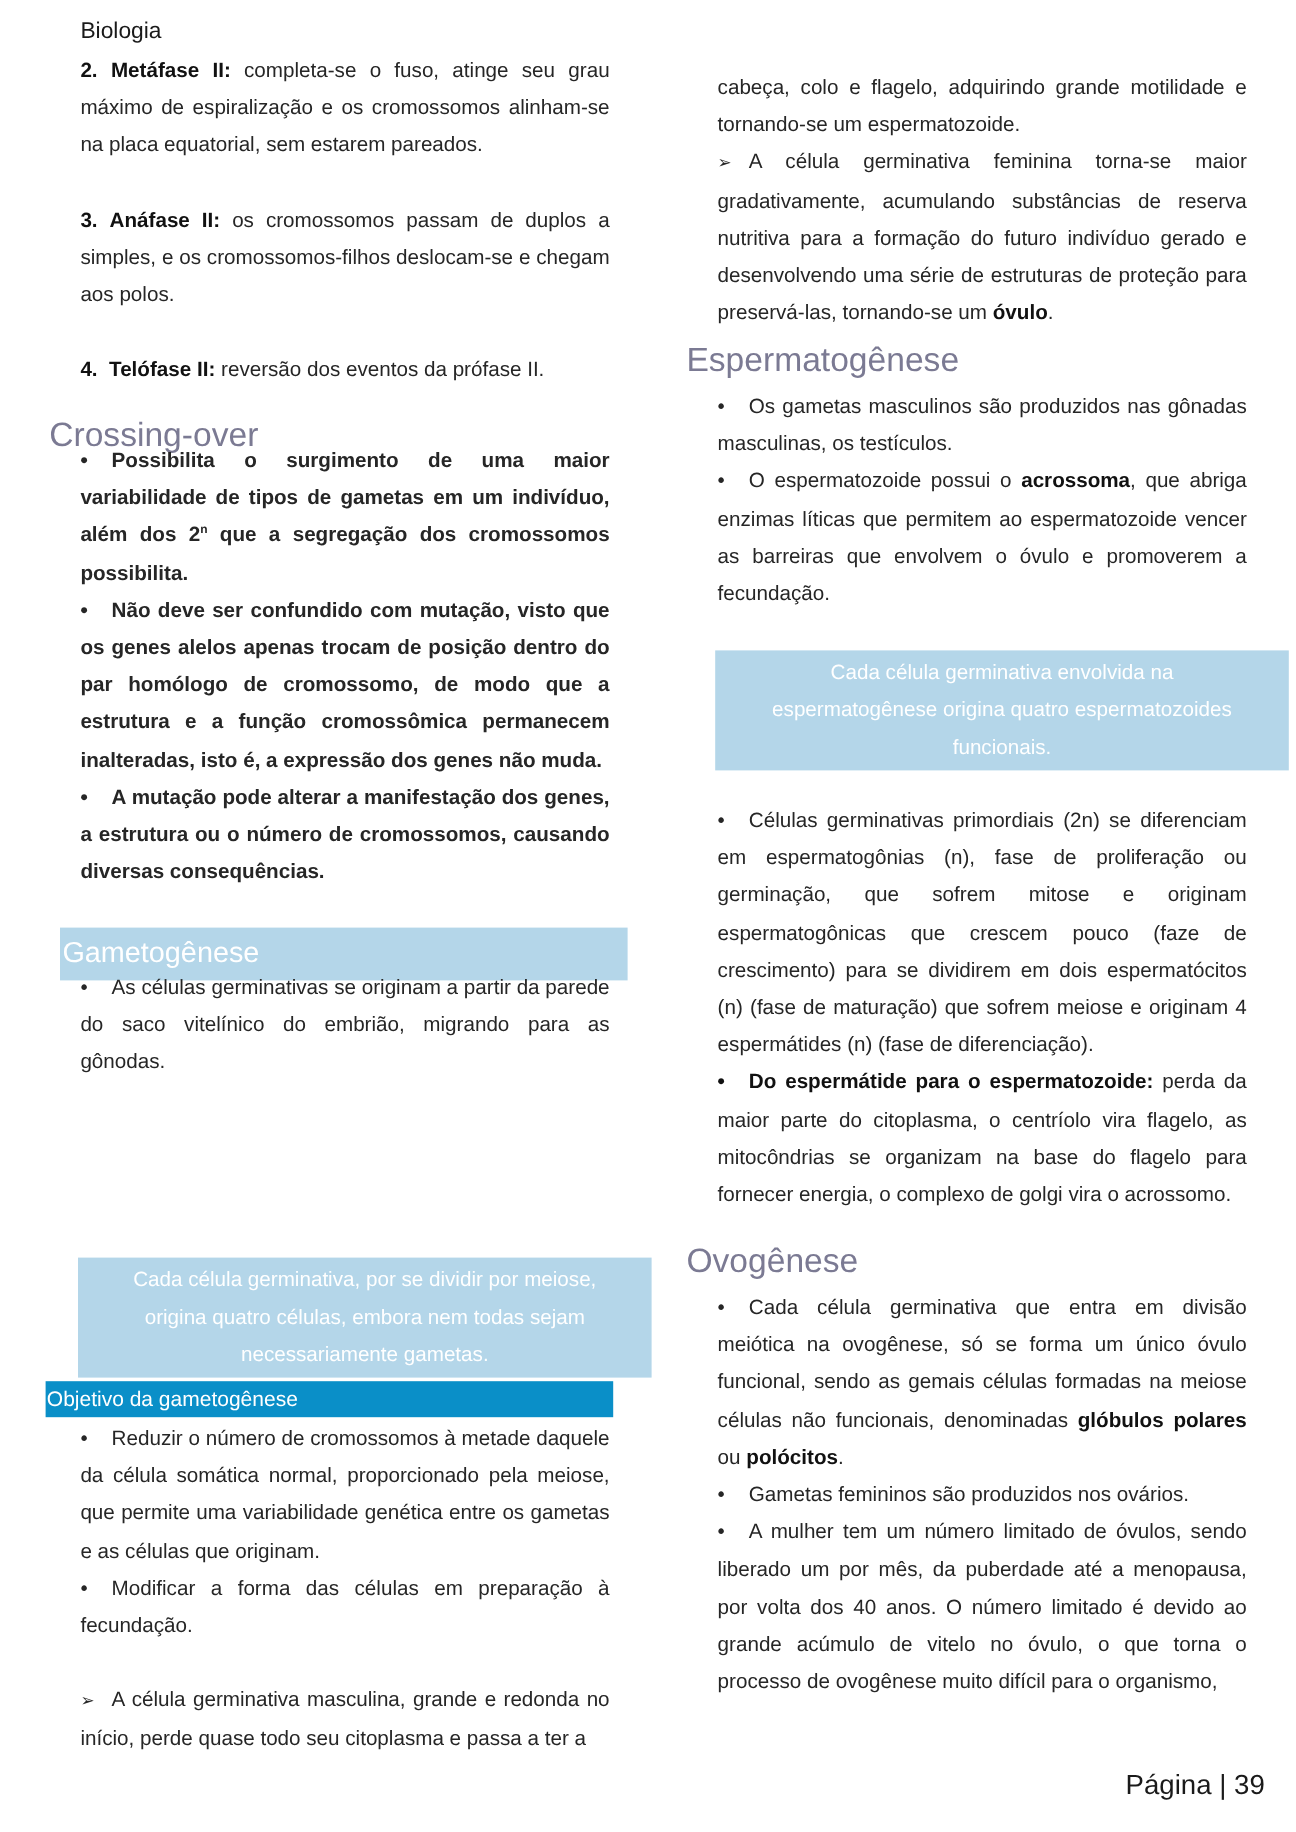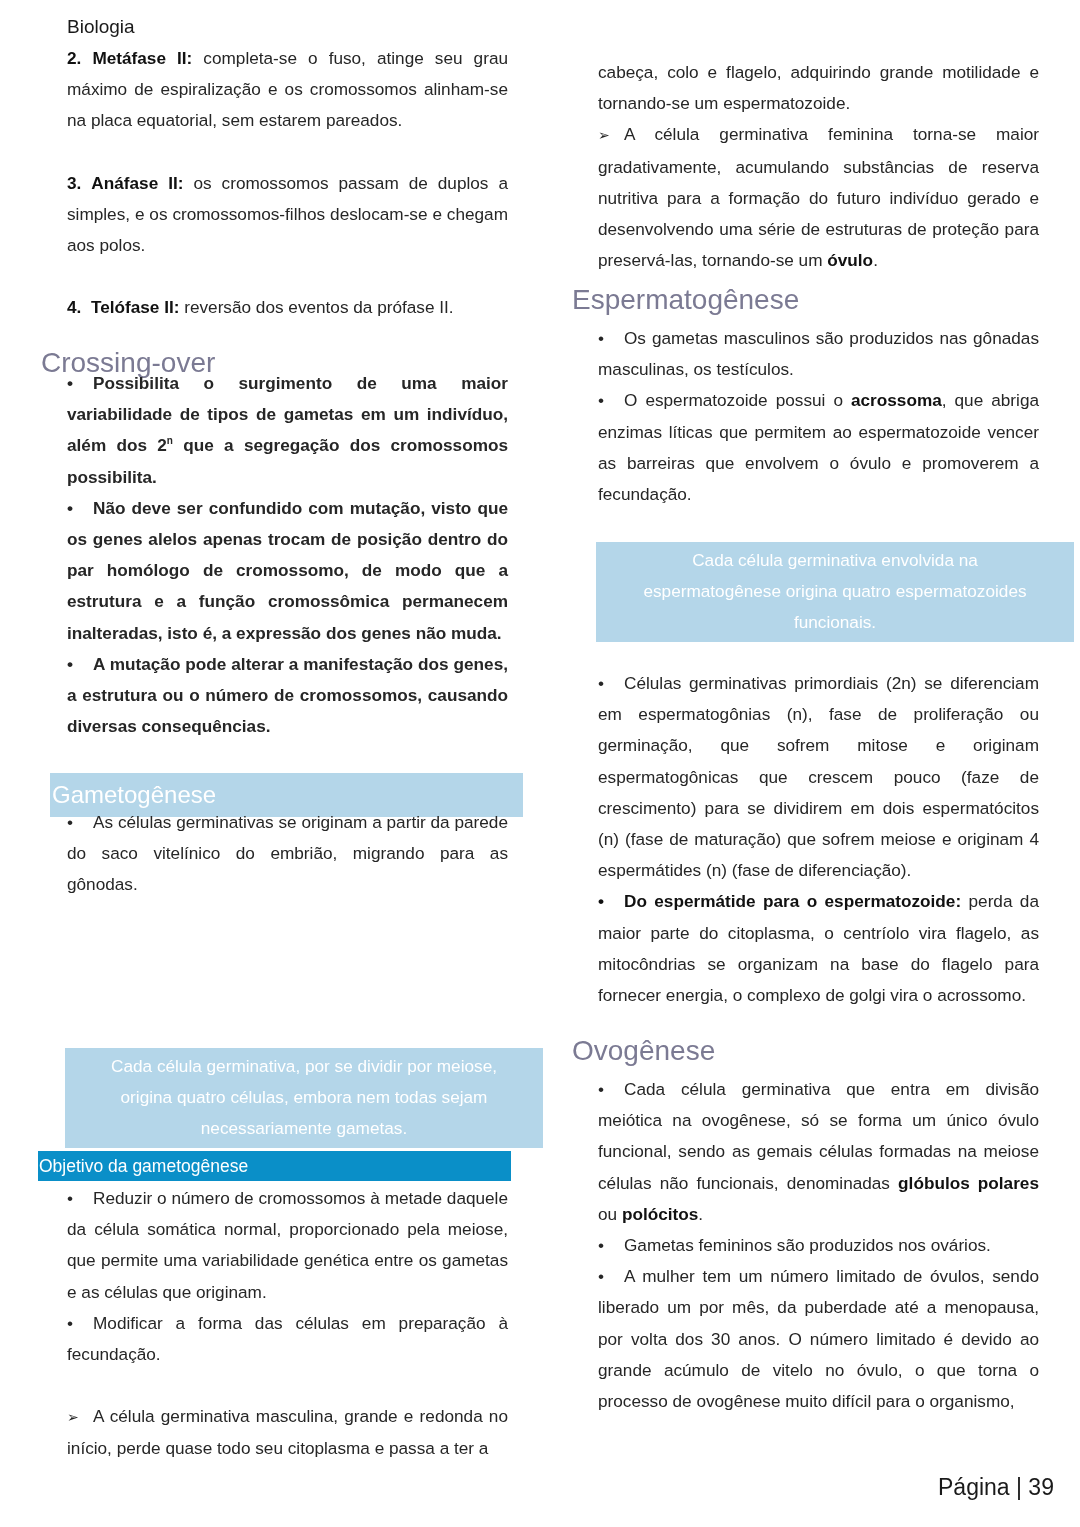--- a/index.html
+++ b/index.html
@@ -105,16 +105,16 @@
 <div class="blk" style="left:598px; top:668px; width:441px;">
   <p><span class="bullet">•</span><span>Células germinativas primordiais (2n) se diferenciam em espermatogônias (n), fase de proliferação ou germinação, que sofrem mitose e originam espermatogônicas que crescem pouco (faze de crescimento) para se dividirem em dois espermatócitos (n) (fase de maturação) que sofrem meiose e originam 4 espermátides (n) (fase de diferenciação).</span></p>
   <p><span class="bullet b">•</span><span class="b">Do espermátide para o espermatozoide:</span><span> perda da maior parte do citoplasma, o centríolo vira flagelo, as mitocôndrias se organizam na base do flagelo para fornecer energia, o complexo de golgi vira o acrossomo.</span></p>
 </div>
 
 <h2 class="h-purple blk" style="left:572px; top:1035px;">Ovogênese</h2>
 
 <div class="blk" style="left:598px; top:1074px; width:441px;">
   <p><span class="bullet">•</span><span>Cada célula germinativa que entra em divisão meiótica na ovogênese, só se forma um único óvulo funcional, sendo as gemais células formadas na meiose células não funcionais, denominadas </span><span class="b">glóbulos polares</span><span> ou </span><span class="b">polócitos</span><span>.</span></p>
   <p><span class="bullet">•</span><span>Gametas femininos são produzidos nos ovários.</span></p>
-  <p><span class="bullet">•</span><span>A mulher tem um número limitado de óvulos, sendo liberado um por mês, da puberdade até a menopausa, por volta dos 30 anos. O número limitado é devido ao grande acúmulo de vitelo no óvulo, o que torna o processo de ovogênese muito difícil para o organismo,</span></p>
+  <p><span class="bullet">•</span><span>A mulher tem um número limitado de óvulos, sendo liberado um por mês, da puberdade até a menopausa, por volta dos 40 anos. O número limitado é devido ao grande acúmulo de vitelo no óvulo, o que torna o processo de ovogênese muito difícil para o organismo,</span></p>
 </div>
 
 <div class="footer">Página | 39</div>
 
 </body></html>

